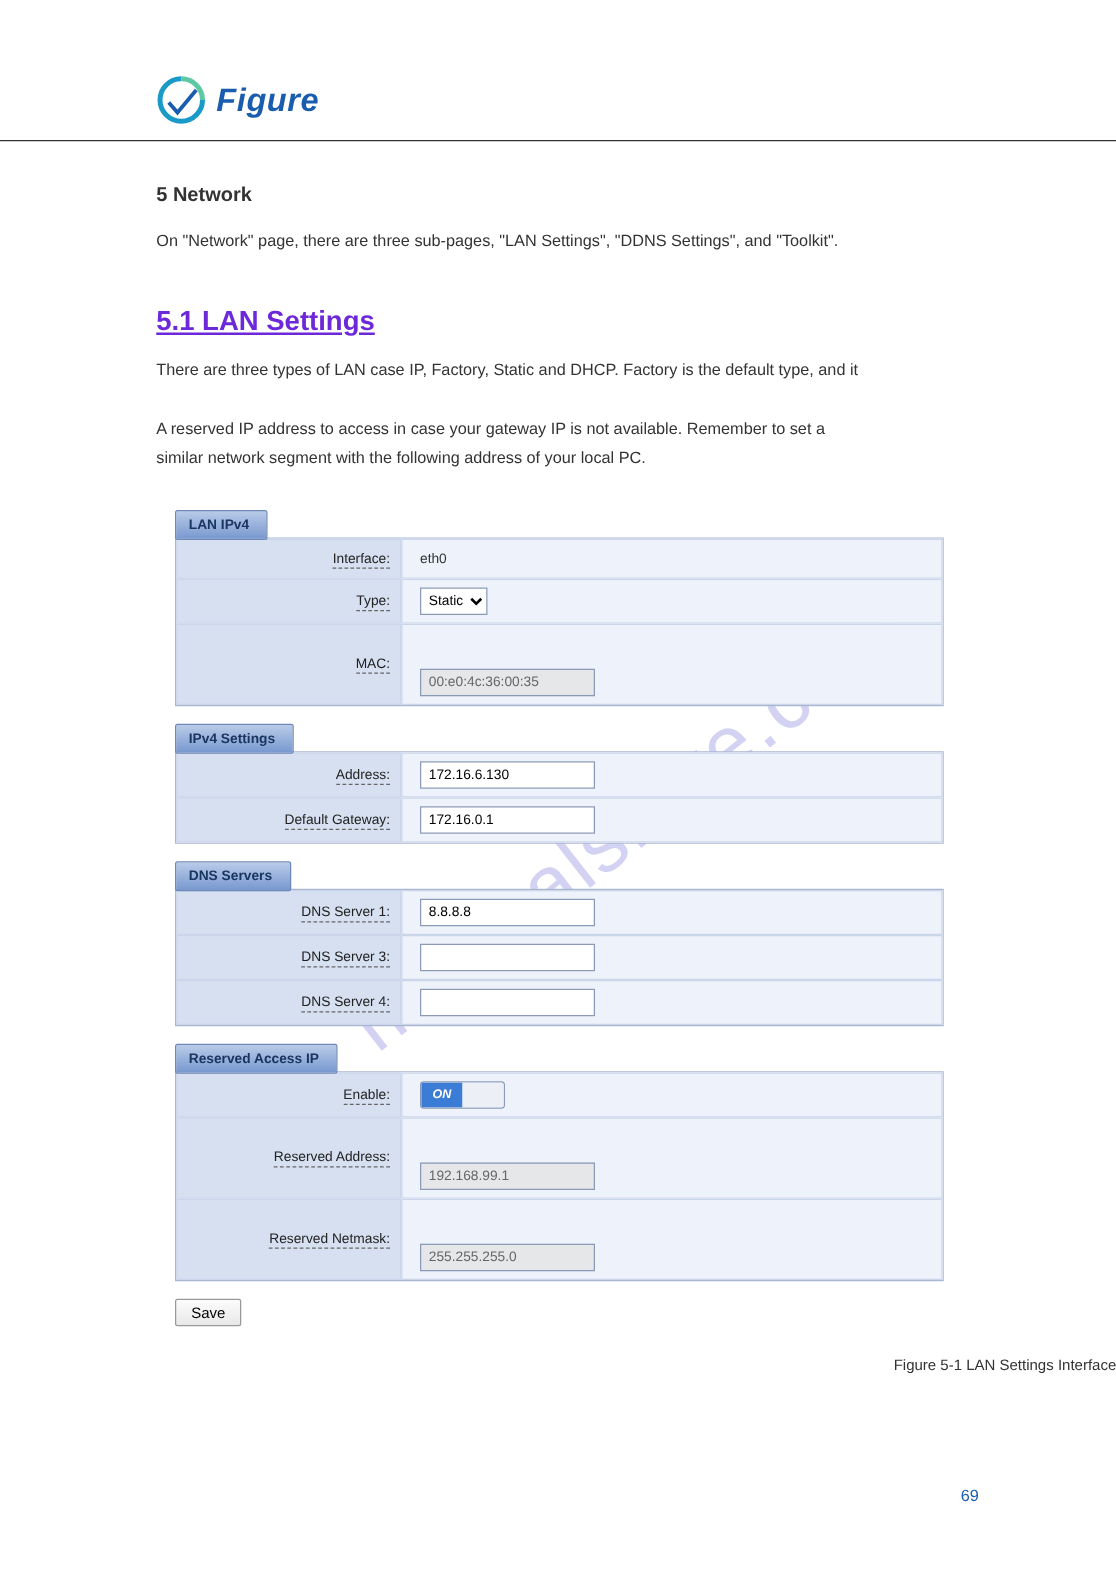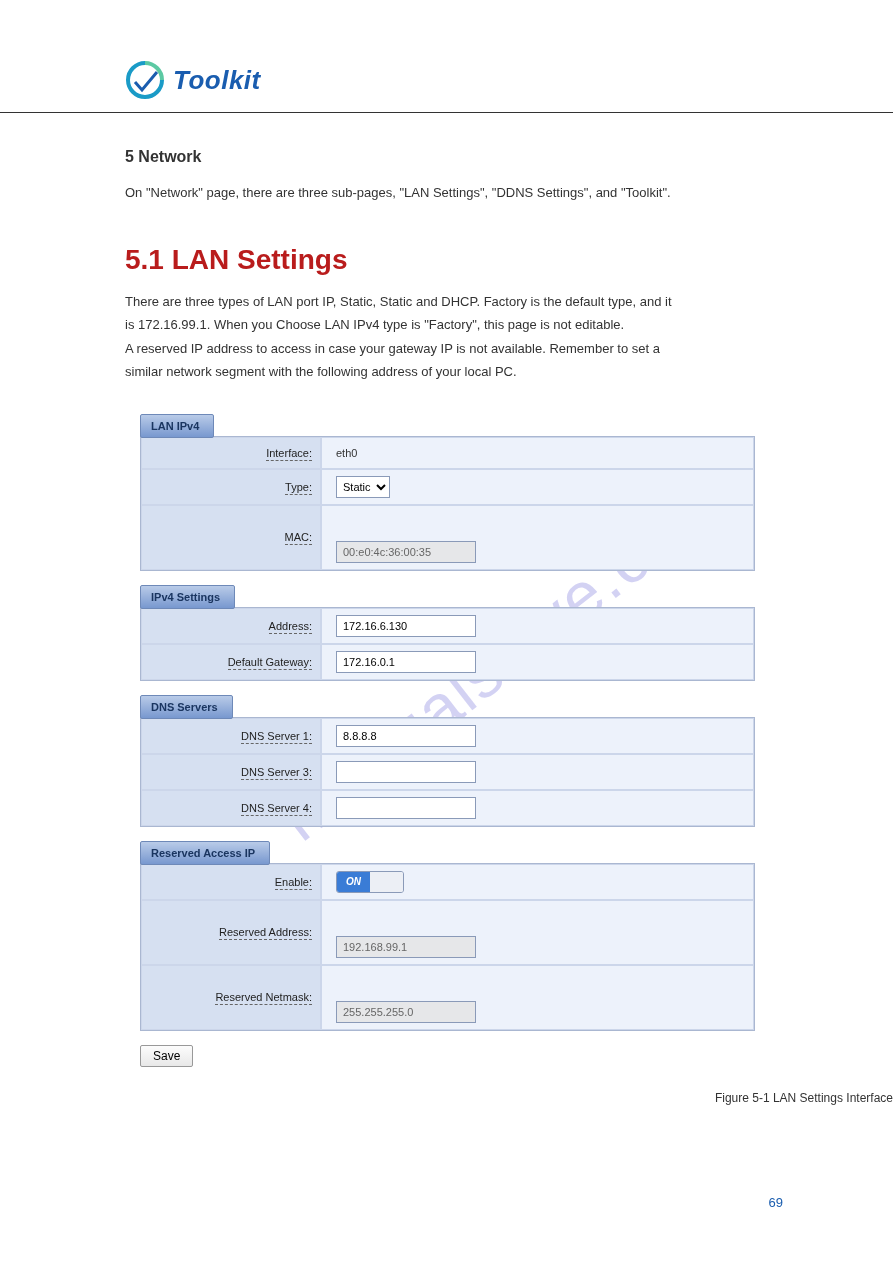--- a/index.html
+++ b/index.html
@@ -14,21 +14,21 @@
   .page-header {
     padding: 60px 85px 12px 125px;
     border-bottom: 1px solid #333;
     margin: 0;
   }
   .logo-wrap { display: flex; align-items: center; gap: 8px; }
   .logo-icon { width: 40px; height: 40px; }
   .logo-text { font-size: 26px; font-style: italic; font-weight: bold; color: #1a5daf; letter-spacing: 0.5px; }
   .doc-title { margin: 35px 125px 0 125px; font-size: 16px; font-weight: bold; color: #333; }
   .doc-desc { margin: 16px 125px 0 125px; font-size: 13px; line-height: 1.7; color: #333; }
-  .section-heading { margin: 40px 125px 0 125px; font-size: 28px; font-weight: bold; color: #b91c1c; }
+  .section-heading { margin: 40px 125px 0 125px; font-size: 22px; font-weight: bold; color: #6d28d9; text-decoration: underline; }
   .lan-desc { margin: 14px 125px 0 125px; font-size: 13px; line-height: 1.8; color: #333; }
   .figure-wrap { margin: 30px 0 0 140px; width: 615px; position: relative; }
   .panel-head {
     display: inline-block;
     background: linear-gradient(to bottom, #b9cbe8, #7898cf);
     border: 1px solid #6e89b8;
     color: #1a3560;
     font-weight: bold;
     font-size: 11px;
     padding: 5px 14px 5px 10px;
@@ -128,31 +128,31 @@
 
 <div class="page-header">
   <div class="logo-wrap">
     <span class="logo-icon">
       <svg viewBox="0 0 40 40">
         <path d="M20 3 A17 17 0 1 0 37 20" fill="none" stroke="#1a9bc7" stroke-width="4"></path>
         <path d="M20 3 A17 17 0 0 1 37 20" fill="none" stroke="#5cc9a3" stroke-width="4"></path>
         <path d="M10 22 L17 30 L32 12" fill="none" stroke="#1a5daf" stroke-width="3"></path>
       </svg>
     </span>
-    <span class="logo-text">Toolkit</span>
+    <span class="logo-text">Figure</span>
   </div>
 </div>
 
 <div class="doc-title">5 Network</div>
 <div class="doc-desc">On "Network" page, there are three sub-pages, "LAN Settings", "DDNS Settings", and "Toolkit".</div>
 
 <div class="section-heading">5.1 LAN Settings</div>
 <div class="lan-desc">
-  <span>There are three types of LAN port IP, Static, Static and DHCP. Factory is the default type, and it</span><br>
-  <span>is 172.16.99.1. When you Choose LAN IPv4 type is "Factory", this page is not editable.</span><br>
+  <span>There are three types of LAN case IP, Factory, Static and DHCP. Factory is the default type, and it</span><br>
+  <br>
   <span>A reserved IP address to access in case your gateway IP is not available. Remember to set a</span><br>
   <span>similar network segment with the following address of your local PC.</span>
 </div>
 
 <div class="figure-wrap">
 
   <div class="panel-block">
     <div class="panel-head">LAN IPv4</div>
     <table class="settings-table">
       <tbody>

